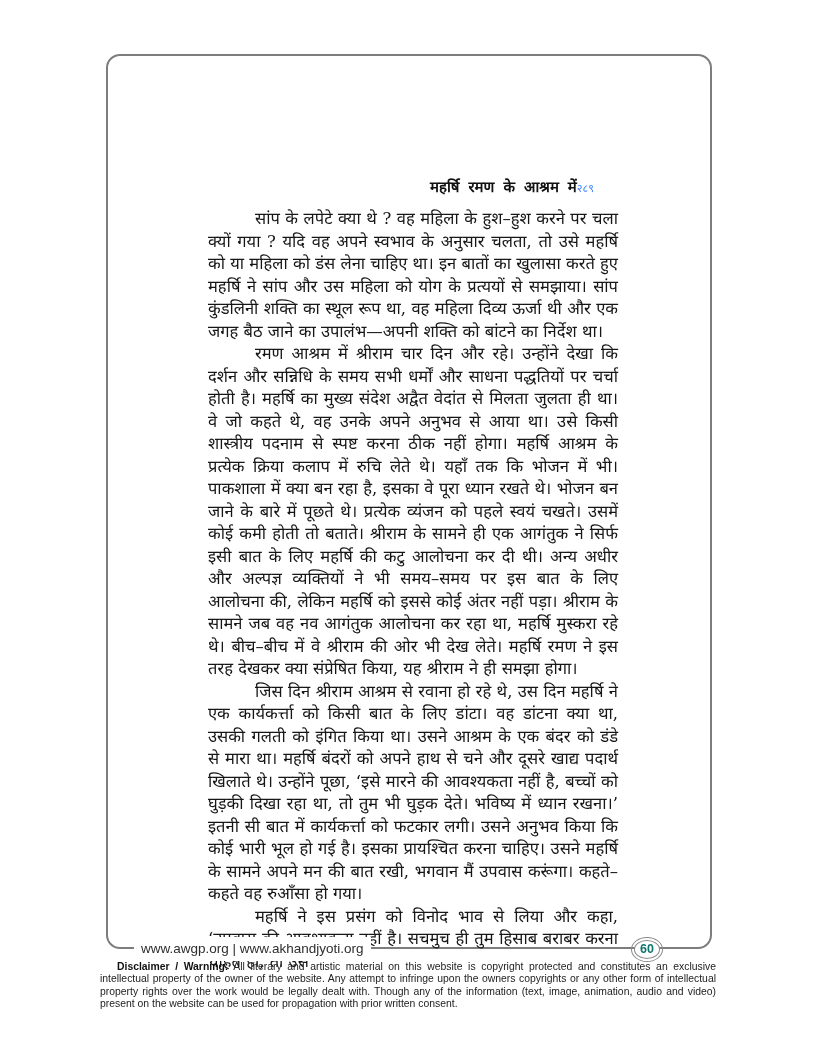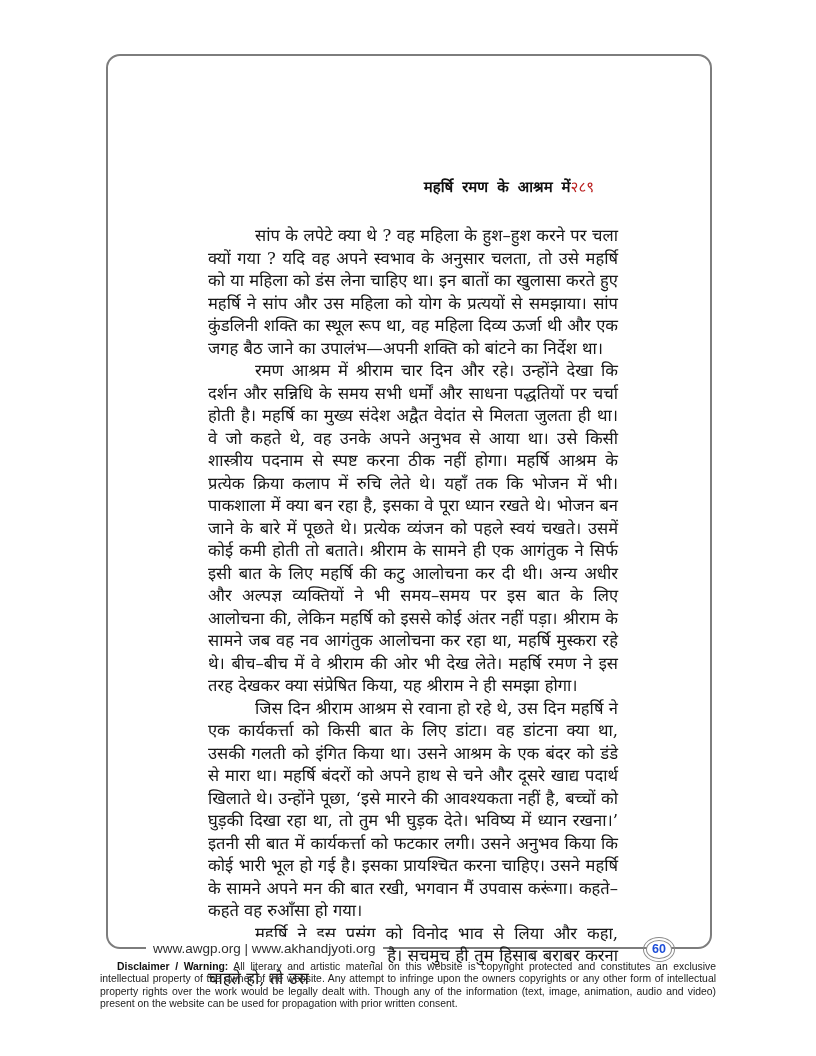--- a/index.html
+++ b/index.html
@@ -14,47 +14,47 @@
   }
   .content{
     position:absolute;left:208px;top:176px;width:410px;
   }
   .header-row{
     display:flex;justify-content:flex-end;align-items:baseline;
     font-family:Liberation Mono, monospace;
     font-size:15px;font-weight:bold;color:#111;
   }
   .page-number{
-    font-weight:normal;padding-right:24px;font-size:15px;color:#b91c1c;
+    font-weight:normal;padding-right:24px;font-size:11px;color:#3b82f6;
   }
   .body-text{
-    margin-top:28px;
+    margin-top:11px;
     font-family:"DejaVu Serif",serif;
     font-size:16.5px;line-height:22.5px;color:#161616;
     text-align:justify;
   }
   .body-text p{margin:0;text-indent:47px;}
   .footer-row{
-    position:absolute;left:124px;top:937px;width:606px;height:24px;
+    position:absolute;left:112px;top:937px;width:606px;height:24px;
     display:flex;align-items:center;box-sizing:border-box;
     font-size:13.5px;color:#2e2e2e;white-space:nowrap;text-align:center;
   }
   .gap{flex:0 0 auto;}
   .gap-left{width:22px;}
   .gap-mid{flex:1 1 auto;}
   .gap-dash{width:16px;}
   .gap-right{width:54px;}
   .footer-text{
     flex:0 0 auto;background:#ffffff;padding:0 7px;line-height:24px;
   }
   .page-badge{
     flex:0 0 auto;display:inline-flex;align-items:center;justify-content:center;
     width:24px;height:17px;background:#ffffff;
     border:1.5px solid #8a8a8a;outline:1.5px solid #8a8a8a;outline-offset:2px;
-    border-radius:50%;font-weight:bold;font-size:12.5px;color:#1d4ed8;
+    border-radius:50%;font-weight:bold;font-size:12.5px;color:#0f766e;
     margin:0 4px;
   }
   .disclaimer{
     position:absolute;left:100px;top:961px;width:616px;
     font-size:10.4px;line-height:12.4px;color:#222;text-align:justify;
   }
   .disclaimer b{color:#111;padding-left:17px;}
 </style>
 </head>
 <body>

